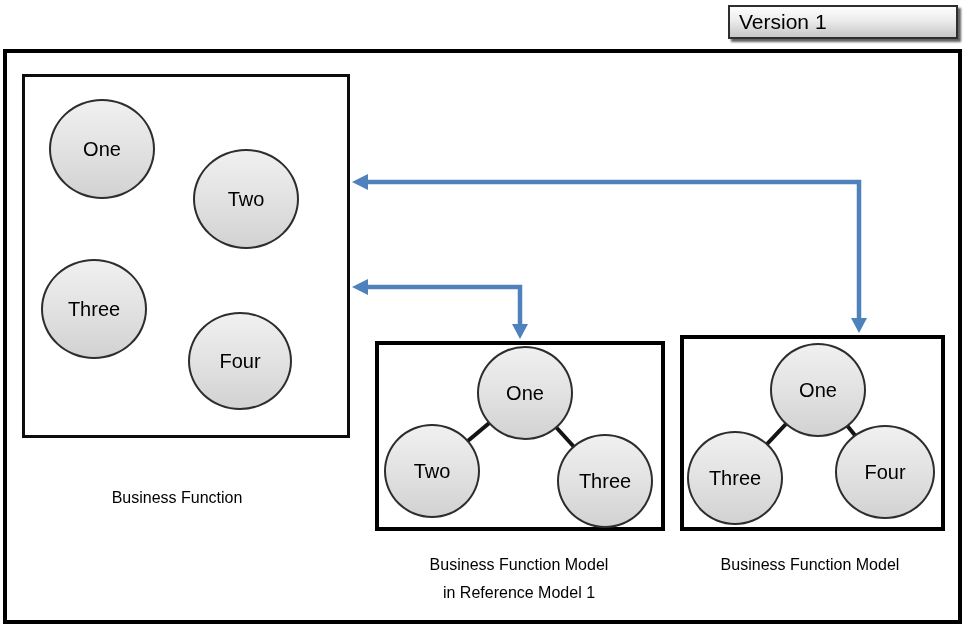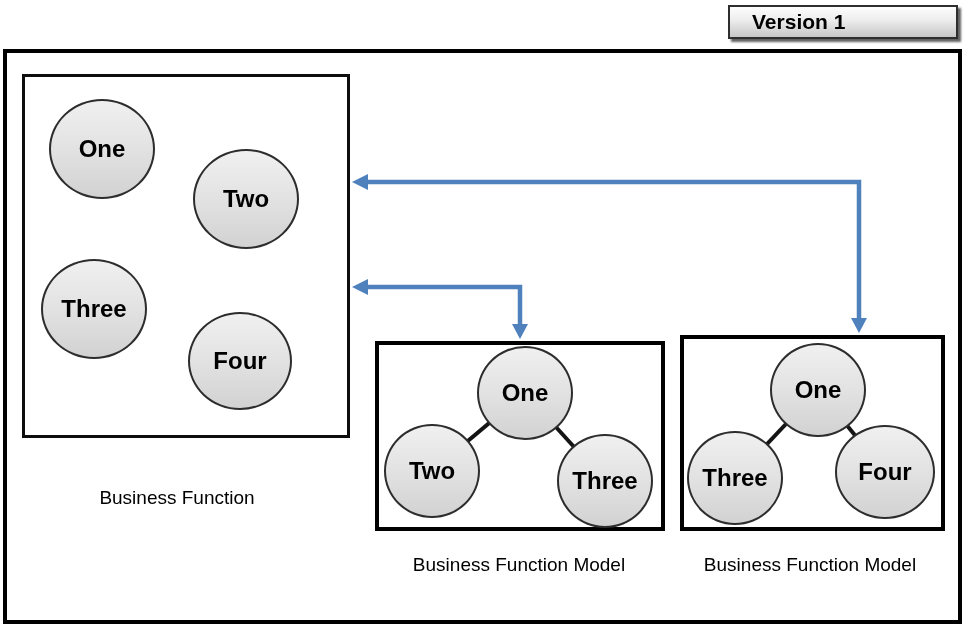--- a/index.html
+++ b/index.html
@@ -16,23 +16,23 @@
   
   .version-box {
     position: absolute;
     left: 728px; top: 5px;
     width: 230px; height: 34px;
     background: linear-gradient(to bottom, #fdfdfd 0%, #ececec 45%, #d4d4d4 80%, #c7c7c7 100%);
     border: 2px solid #2e2e2e;
     box-shadow: 3px 3px 2px rgba(70,70,70,0.85);
     display: flex;
     align-items: center;
-    padding-left: 22px;
+    padding-left: 9px;
     font-size: 21px;
-    font-weight: bold;
+    font-weight: normal;
     color: #000;
   }
 
   
   .outer-frame {
     position: absolute;
     left: 3px; top: 49px;
     width: 959px; height: 575px;
     border: 4px solid #000;
   }
@@ -53,22 +53,22 @@
 
   
   .fn-circle {
     position: absolute;
     border-radius: 50%;
     border: 2px solid #2d2d2d;
     background: linear-gradient(to bottom, #f0f0f0 0%, #e2e2e2 50%, #d2d2d2 100%);
     display: flex;
     align-items: center;
     justify-content: center;
-    font-size: 24px;
-    font-weight: bold;
+    font-size: 20px;
+    font-weight: normal;
     color: #000;
     z-index: 3;
   }
   
   #repo-c-one   { left: 24px;  top: 22px;  width: 106px; height: 100px; }
   #repo-c-two   { left: 168px; top: 72px;  width: 106px; height: 100px; }
   #repo-c-three { left: 16px;  top: 182px; width: 106px; height: 100px; }
   #repo-c-four  { left: 163px; top: 235px; width: 104px; height: 98px; }
   
   #m1-c-one   { left: 98px;  top: 1px;  width: 96px; height: 94px; }
@@ -85,21 +85,21 @@
     left: 0; top: 0;
     width: 969px; height: 629px;
     pointer-events: none;
     z-index: 2;
   }
 
   
   .caption {
     position: absolute;
     text-align: center;
-    font-size: 19px;
+    font-size: 16px;
     line-height: 28px;
     color: #000;
     z-index: 4;
   }
   #repo-caption   { left: 22px;  top: 484px; width: 310px; }
   #model1-caption { left: 360px; top: 551px; width: 318px; }
   #model2-caption { left: 658px; top: 551px; width: 304px; }
   .caption .cap-line { display: block; }
 </style>
 </head>
@@ -175,18 +175,19 @@
     </g>
     <polygon points="352,287 368,279 368,295" fill="#4f81bd"></polygon>
     <polygon points="520,339 512,324 528,324" fill="#4f81bd"></polygon>
   </svg>
 
   <div class="caption" id="repo-caption">
     <span class="cap-line">Business Function</span>
   </div>
   <div class="caption" id="model1-caption">
     <span class="cap-line">Business Function Model</span>
+    <span class="cap-line">in Reference Model 1</span>
   </div>
   <div class="caption" id="model2-caption">
     <span class="cap-line">Business Function Model</span>
   </div>
 
 </div>
 
 </body></html>

